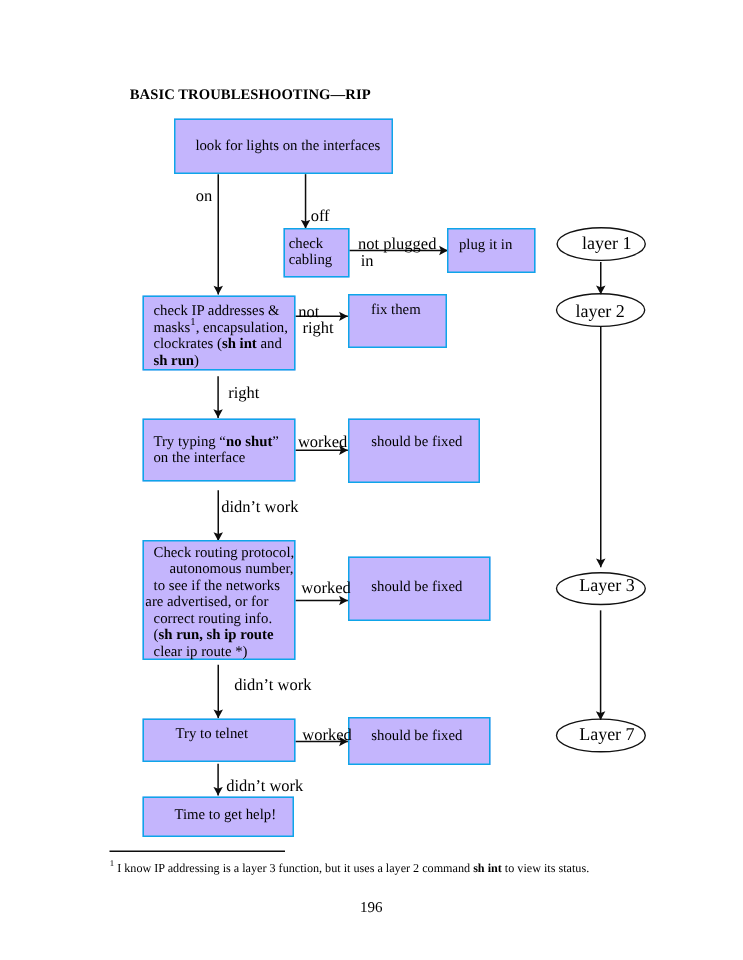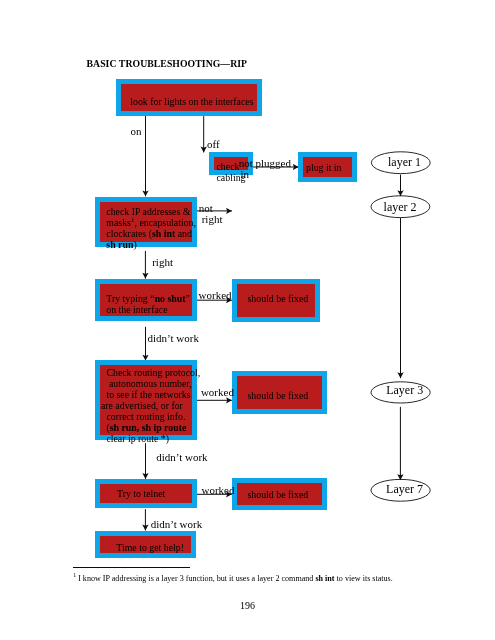--- a/index.html
+++ b/index.html
@@ -1,21 +1,21 @@
 <!DOCTYPE html>
 <html><head>
 <meta charset="utf-8">
 <title>page</title>
 <style>
   html,body{margin:0;padding:0;}
   body{width:495px;height:640px;background:#ffffff;font-family:"Liberation Serif",serif;color:#000;overflow:hidden;position:relative;}
   .page{position:absolute;inset:0;}
   .abs{position:absolute;}
   #title{left:86.5px;top:57.5px;font-weight:bold;font-size:9.75px;letter-spacing:0.005em;white-space:nowrap;}
-  .box{position:absolute;border:5px solid #0ea5e9;box-sizing:border-box;background:#b91c1c;font-size:9.85px;line-height:11.5px;}
+  .box{position:absolute;border:1px solid #0ea5e9;box-sizing:border-box;background:#c4b5fd;font-size:9.85px;line-height:11.5px;}
   .box .t{position:absolute;left:0;right:0;white-space:nowrap;}
   .ctr{text-align:center;}
   .lbl{position:absolute;font-size:11px;line-height:9px;white-space:nowrap;}
   .lbl.ell{font-size:12px;line-height:11px;}
   svg.lines{position:absolute;left:0;top:0;width:495px;height:640px;overflow:visible;}
   #fnrule{position:absolute;left:72.8px;top:567px;width:117.4px;height:1.1px;background:#0d0d0d;}
   #fn{position:absolute;left:73.2px;top:573.9px;font-size:8.1px;line-height:9px;white-space:nowrap;}
   #pageno{position:absolute;left:0;top:600.2px;width:495px;text-align:center;font-size:10px;}
   sup{font-size:0.72em;vertical-align:super;line-height:0;}
 </style>
@@ -52,36 +52,39 @@
       <ellipse cx="400.4" cy="206.7" rx="29.4" ry="10.9"></ellipse>
       <ellipse cx="400.6" cy="392.4" rx="29.6" ry="10.6"></ellipse>
       <ellipse cx="400.6" cy="490.3" rx="29.6" ry="10.9"></ellipse>
     </g>
   </svg>
 
   <div class="box" style="left:116px;top:79.3px;width:146.3px;height:36.8px;">
     <div class="t ctr" style="top:11.4px;padding-left:5.5px;">look for lights on the interfaces</div>
   </div>
 
-  <div class="box" style="left:189px;top:152px;width:43.5px;height:23px;margin-left:20px;">
+  <div class="box" style="left:189px;top:152px;width:43.5px;height:33px;">
     <div class="t" style="top:4.4px;left:2.5px;">check</div>
     <div class="t" style="top:15.3px;left:2.5px;">cabling</div>
   </div>
 
   <div class="box" style="left:298px;top:152px;width:58.5px;height:29.5px;">
     <div class="t ctr" style="top:4.6px;padding-right:7px;">plug it in</div>
   </div>
 
   <div class="box" style="left:94.8px;top:196.8px;width:101.9px;height:49.9px;">
     <div class="t" style="top:3.9px;left:6.5px;">check IP addresses &amp;</div>
     <div class="t" style="top:15.0px;left:6.5px;"><span>masks</span><sup>1</sup><span>, encapsulation,</span></div>
     <div class="t" style="top:26.1px;left:6.5px;"><span>clockrates (</span><b>sh int</b><span> and</span></div>
     <div class="t" style="top:37.2px;left:6.5px;"><b>sh run</b><span>)</span></div>
   </div>
 
+  <div class="box" style="left:232.4px;top:196.3px;width:66px;height:35.9px;">
+    <div class="t ctr" style="top:3.4px;padding-right:3px;">fix them</div>
+  </div>
 
   <div class="box" style="left:94.8px;top:278.5px;width:101.8px;height:42.5px;">
     <div class="t" style="top:9.2px;left:6.5px;"><span>Try typing “</span><b>no shut</b><span>”</span></div>
     <div class="t" style="top:20.8px;left:6.5px;">on the interface</div>
   </div>
 
   <div class="box" style="left:232.3px;top:278.5px;width:88.2px;height:43.2px;">
     <div class="t ctr" style="top:9.3px;padding-left:3px;">should be fixed</div>
   </div>
 

